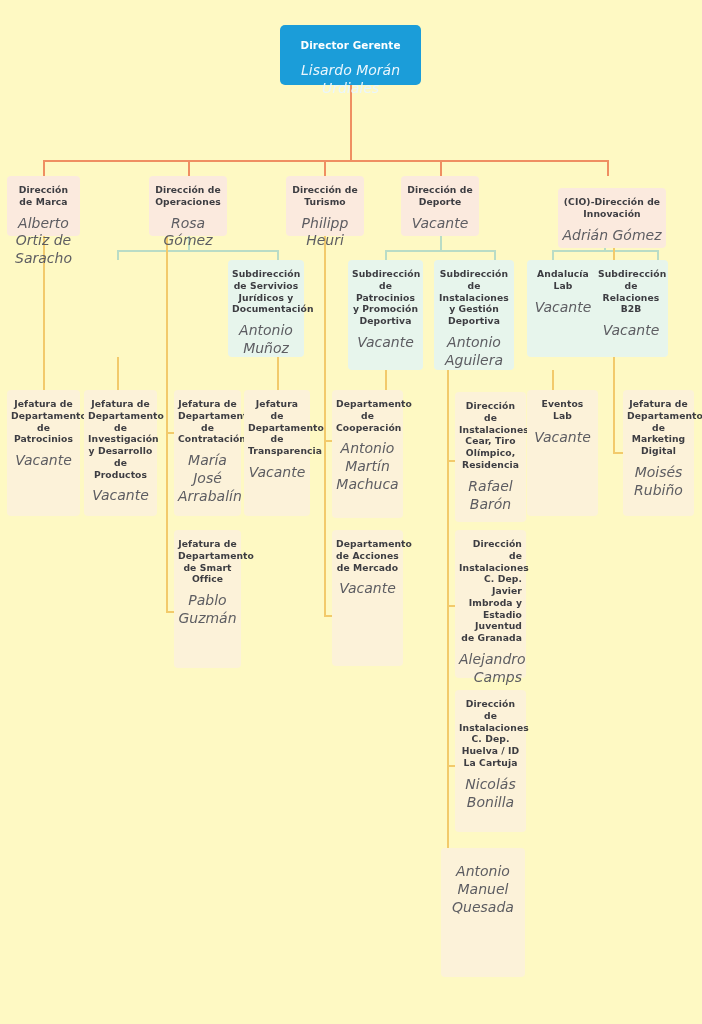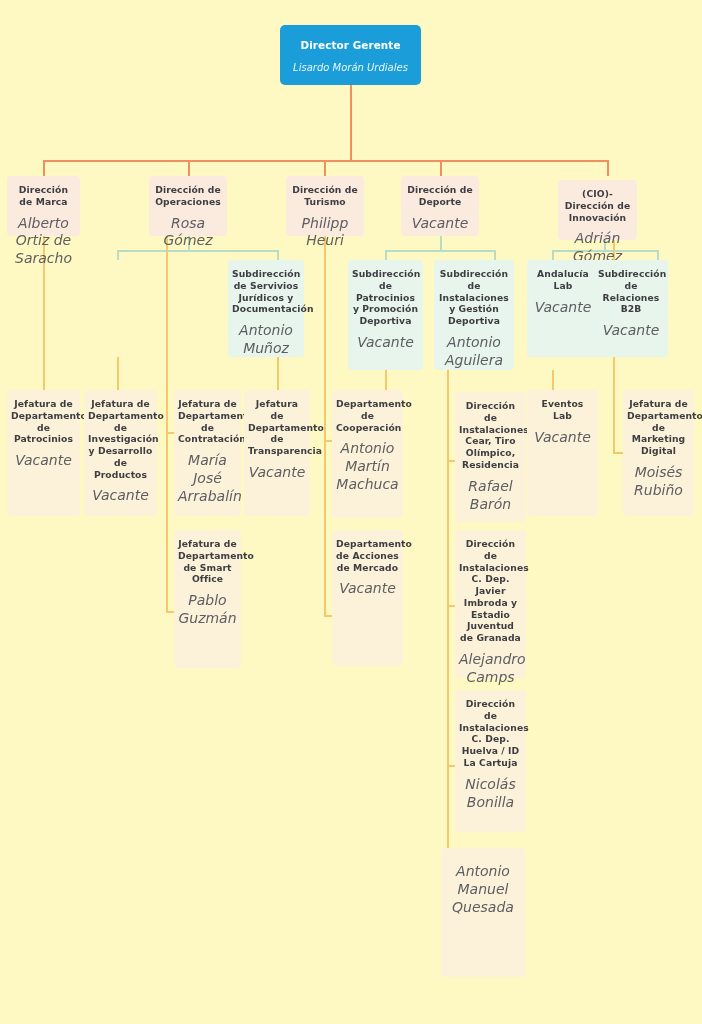--- a/index.html
+++ b/index.html
@@ -36,21 +36,21 @@
     font-size:14px;
     color:#5d5d62;
   }
   
   .lvl-root{
     background:#1b9dd9;
     border-radius:5px;
     padding-top:14px;
   }
   .lvl-root .title{color:#ffffff;font-size:10.4px;}
-  .lvl-root .person{color:#eaf6fd;font-size:10px;margin-top:10px;font-style:italic;}
+  .lvl-root .person{color:#eaf6fd;font-size:14px;margin-top:10px;font-style:italic;}
   
   .lvl-dir{ background:#fbeade; }
   .lvl-sub{ background:#e7f5ec; }
   .lvl-jef{ background:#fcf2d9; }
 
   
   .ln{position:absolute;}
   .ln.v{width:1.6px;}
   .ln.h{height:1.6px;}
   .c-orange{background:#ef8f62;}
@@ -132,21 +132,21 @@
     <span class="person">Rosa Gómez</span>
   </div>
   <div class="node lvl-dir" style="left:286px;top:176px;width:78px;height:60px;">
     <span class="title">Dirección de Turismo</span>
     <span class="person">Philipp Heuri</span>
   </div>
   <div class="node lvl-dir" style="left:401px;top:176px;width:78px;height:60px;">
     <span class="title">Dirección de Deporte</span>
     <span class="person">Vacante</span>
   </div>
-  <div class="node lvl-dir" style="left:558px;top:180px;width:79px;height:60px;">
+  <div class="node lvl-dir" style="left:558px;top:188px;width:108px;height:60px;">
     <span class="title">(CIO)-Dirección de Innovación</span>
     <span class="person">Adrián Gómez</span>
   </div>
 
   <div class="node lvl-sub" style="left:228px;top:260px;width:76px;height:97px;">
     <span class="title">Subdirección de Servivios Jurídicos y Documentación</span>
     <span class="person">Antonio Muñoz</span>
   </div>
   <div class="node lvl-sub" style="left:348px;top:260px;width:75px;height:110px;">
     <span class="title">Subdirección de Patrocinios y Promoción Deportiva</span>
@@ -190,21 +190,21 @@
     <span class="person">Antonio Martín Machuca</span>
   </div>
   <div class="node lvl-jef" style="left:332px;top:530px;width:71px;height:136px;">
     <span class="title">Departamento de Acciones de Mercado</span>
     <span class="person">Vacante</span>
   </div>
   <div class="node lvl-jef" style="left:455px;top:392px;width:71px;height:130px;">
     <span class="title">Dirección de Instalaciones Cear, Tiro Olímpico, Residencia</span>
     <span class="person">Rafael Barón</span>
   </div>
-  <div class="node lvl-jef" style="left:455px;top:530px;width:71px;height:148px;">
+  <div class="node lvl-jef" style="left:455px;top:530px;width:71px;height:148px;text-align:right;">
     <span class="title">Dirección de Instalaciones C. Dep. Javier Imbroda y Estadio Juventud de Granada</span>
     <span class="person">Alejandro Camps</span>
   </div>
   <div class="node lvl-jef" style="left:455px;top:690px;width:71px;height:142px;">
     <span class="title">Dirección de Instalaciones C. Dep. Huelva / ID La Cartuja</span>
     <span class="person">Nicolás Bonilla</span>
   </div>
   <div class="node lvl-jef" style="left:441px;top:848px;width:84px;height:129px;">
     <span class="person">Antonio Manuel Quesada</span>
   </div>

